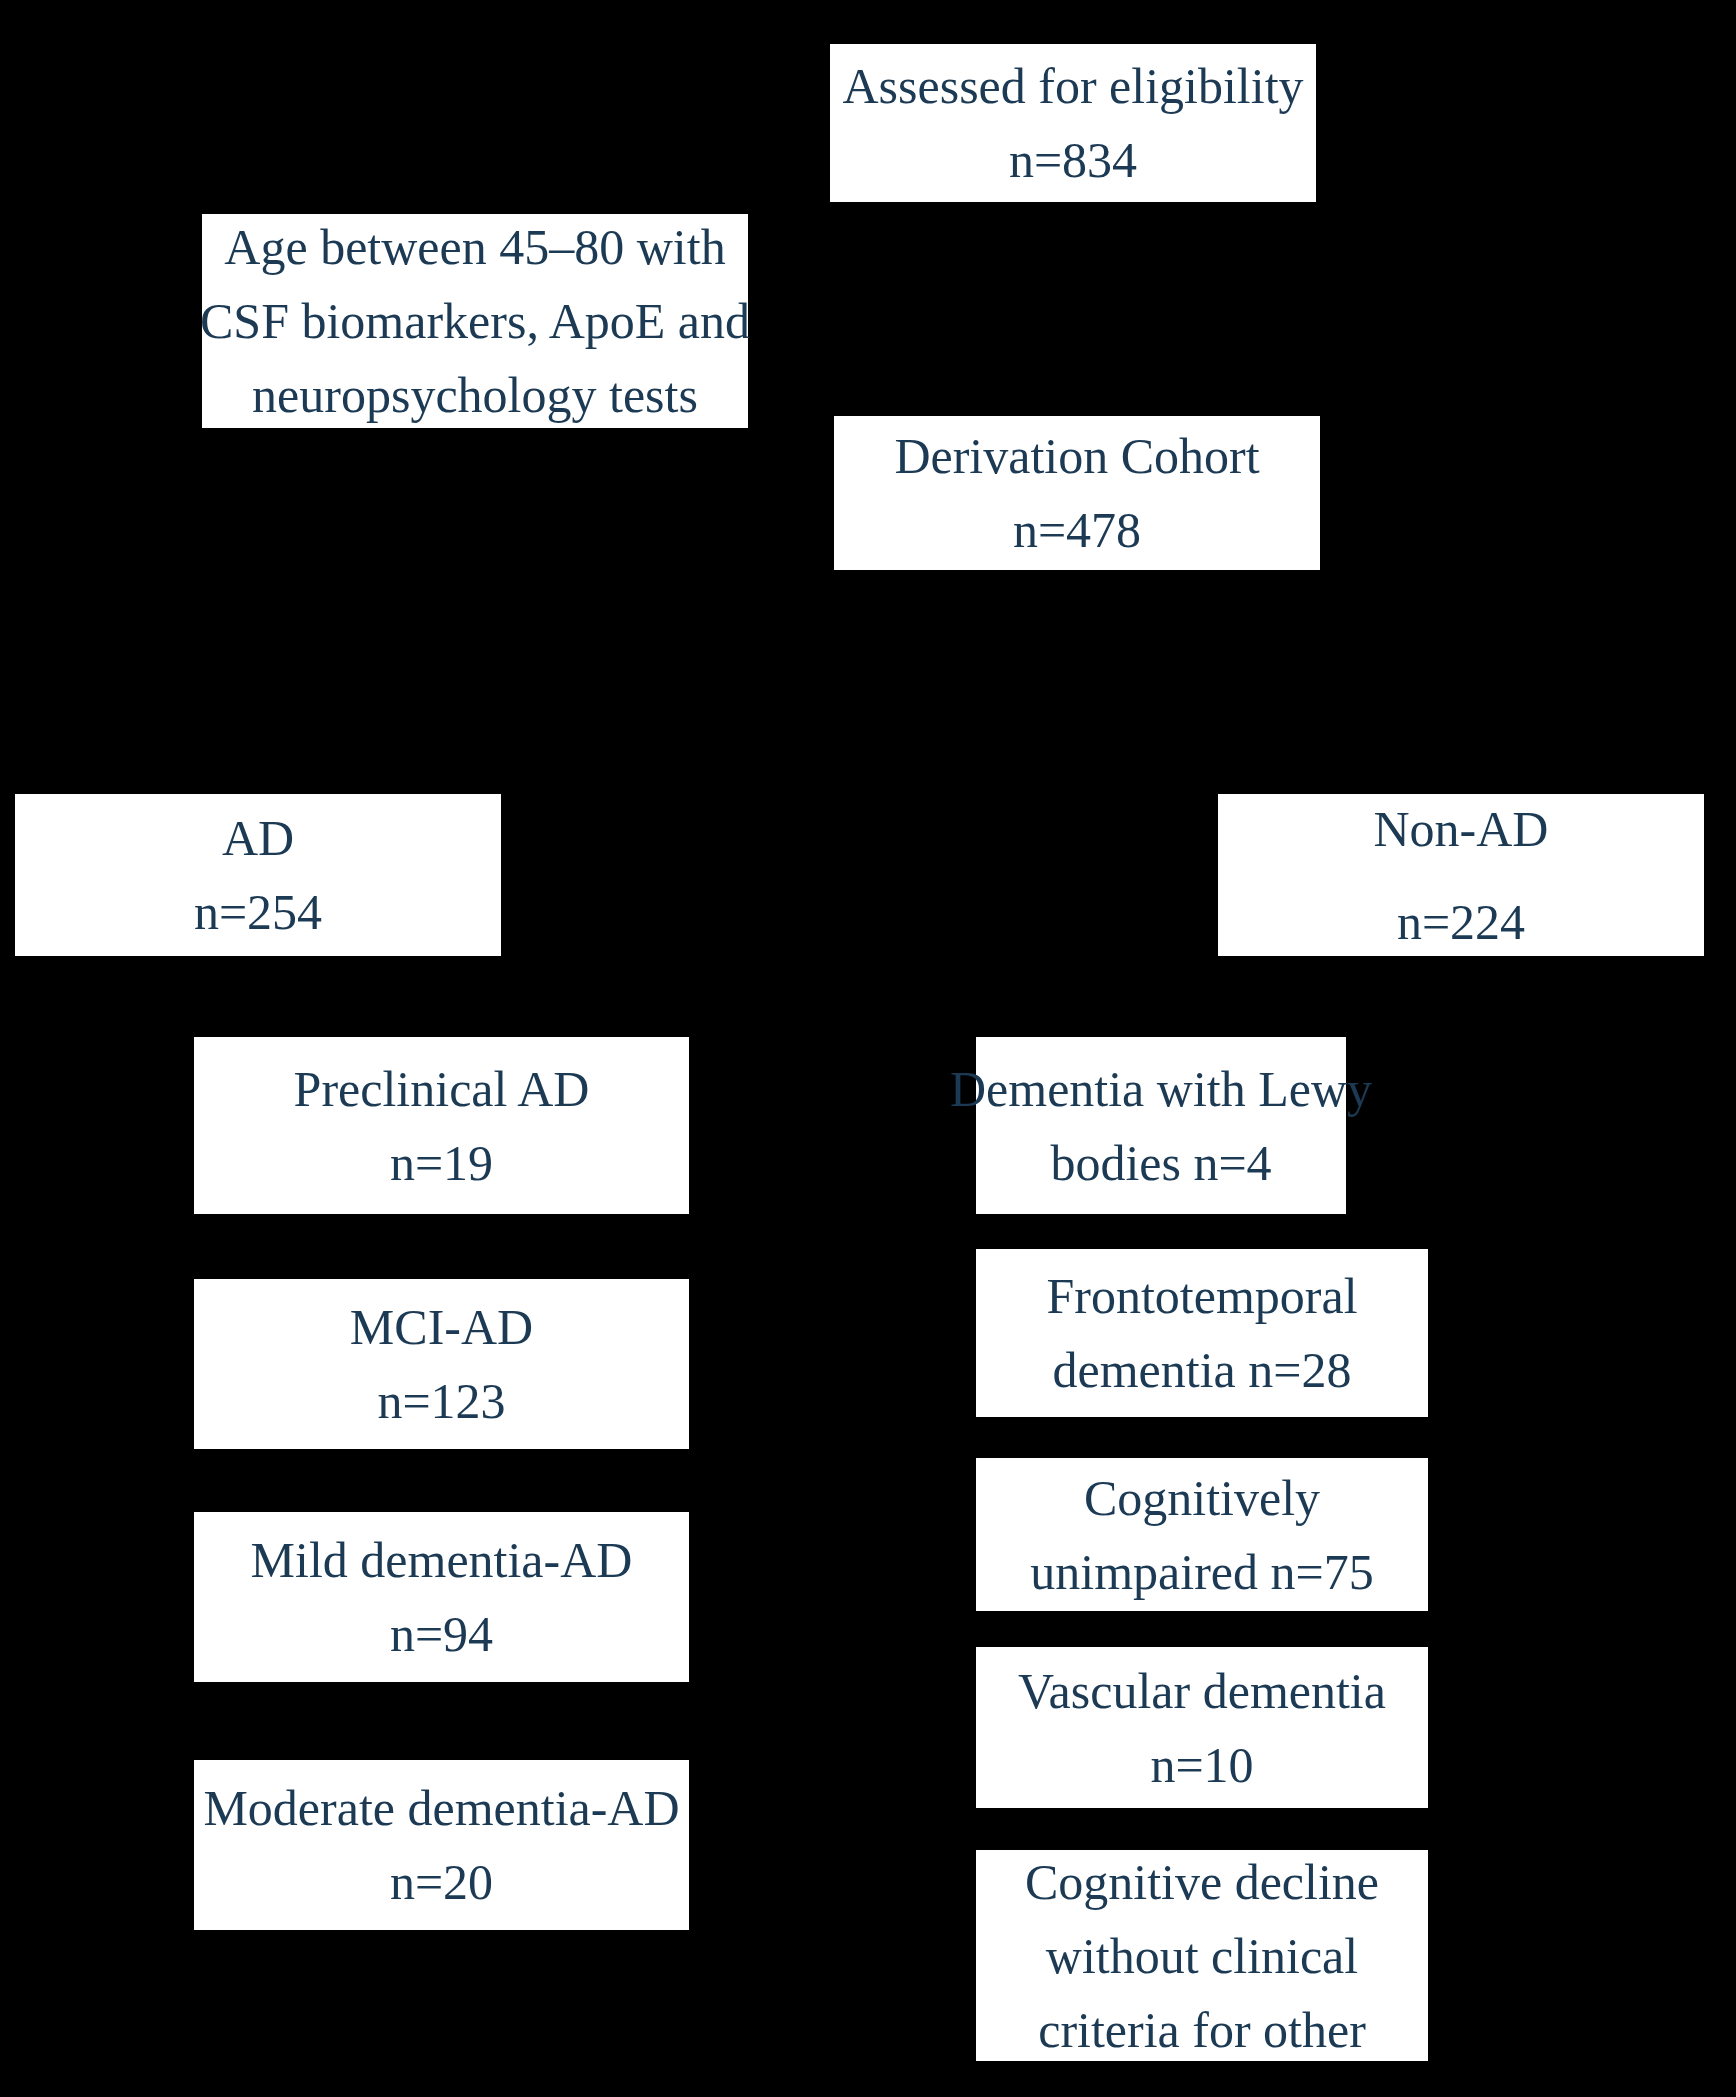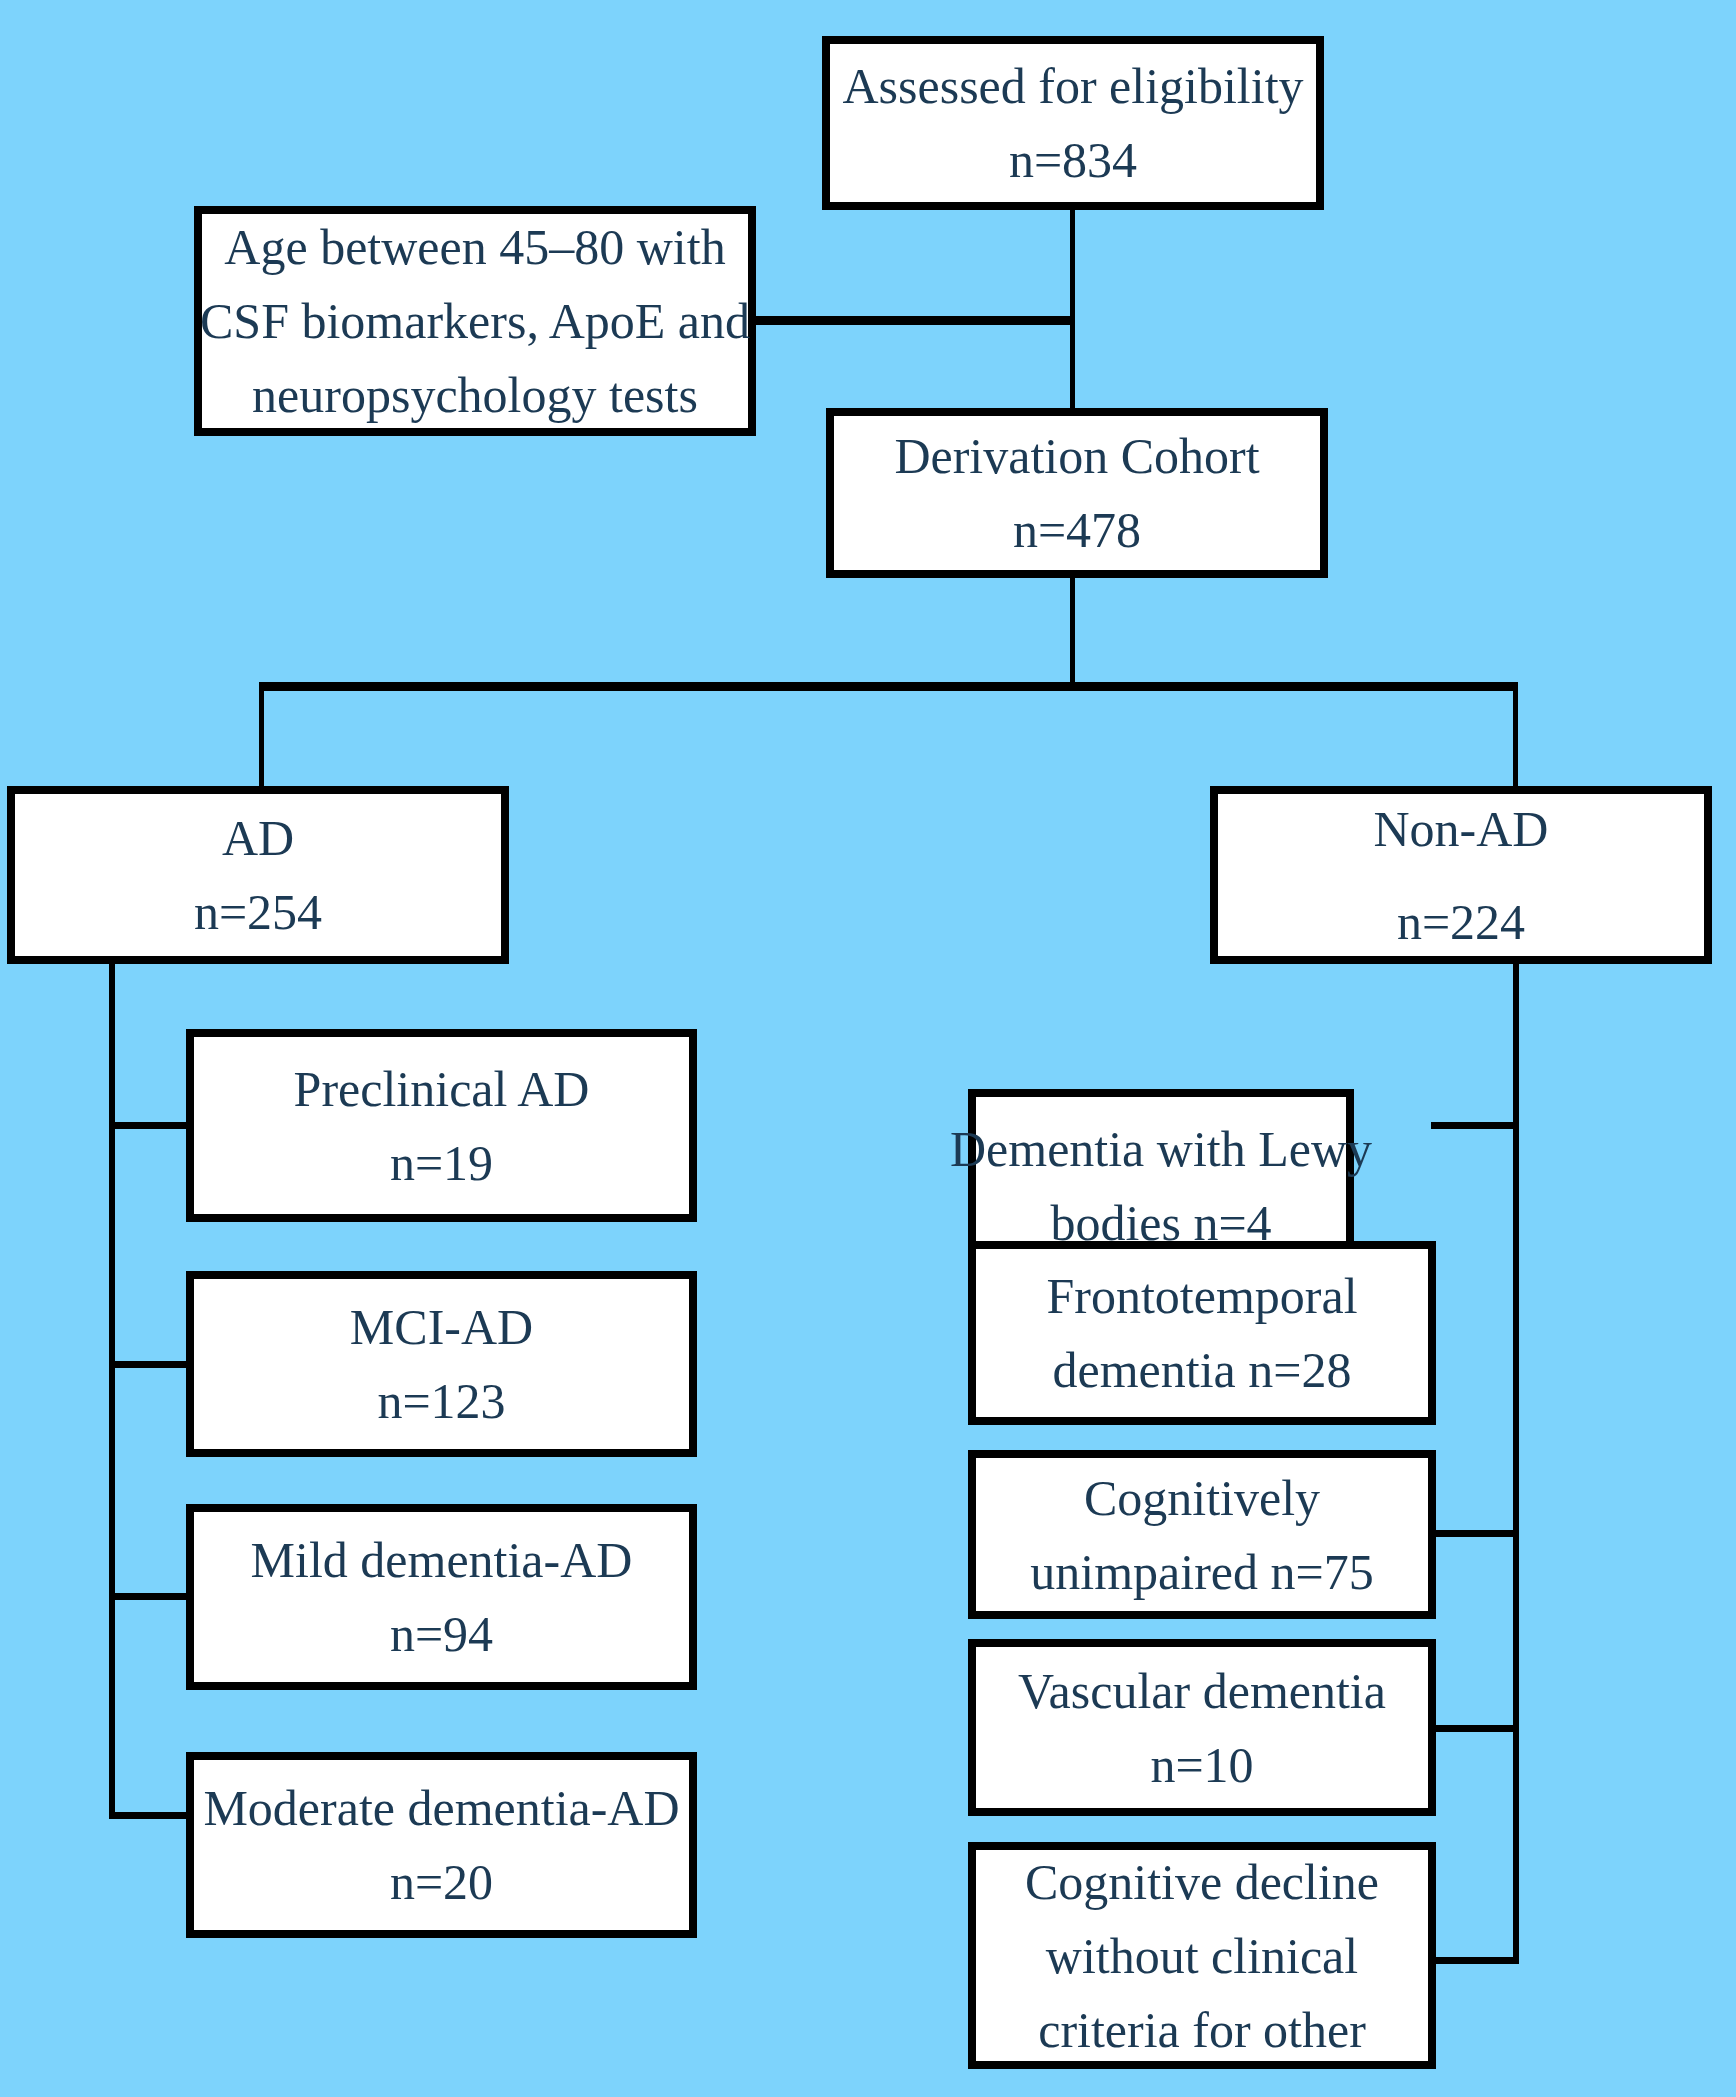--- a/index.html
+++ b/index.html
@@ -1,20 +1,20 @@
 <!DOCTYPE html>
 <html style="font-size:10.6px"><head>
 <meta charset="utf-8">
 <style>
   html, body { margin: 0; padding: 0; background: #ffffff; }
   #canvas {
     position: relative;
     width: 1737px;
     height: 2097px;
-    background: #7dd3fc;
+    background: #000000;
     font-family: "Liberation Serif", serif;
     overflow: hidden;
   }
   .box {
     position: absolute;
     box-sizing: border-box;
     border: 8.6px solid #000000;
     background: #ffffff;
     display: flex;
     flex-direction: column;
@@ -31,21 +31,21 @@
   
   #b-assessed    { left: 822px; top: 36px;   width: 502px; height: 174px; }
   #b-criteria    { left: 194px;  top: 206px;  width: 562px; height: 230px; }
   #b-derivation  { left: 826px; top: 408px;  width: 502px; height: 170px; }
   #b-ad          { left: 7px;   top: 786px; width: 502px; height: 178px; }
   #b-nonad       { left: 1210px; top: 786px; width: 502px; height: 178px; gap: 19px; }
   #b-preclinical { left: 186px;  top: 1029px; width: 511px; height: 193px; }
   #b-mci         { left: 186px;  top: 1271px; width: 511px; height: 186px; }
   #b-mild        { left: 186px;  top: 1504px; width: 511px; height: 186px; }
   #b-moderate    { left: 186px;  top: 1723px; width: 511px; height: 186px; margin-top: 29px; }
-  #b-lewy        { left: 968px; top: 1089px; width: 386px; height: 193px; }
+  #b-lewy        { left: 968px; top: 1029px; width: 386px; height: 193px; }
   #b-ftd         { left: 968px; top: 1241px; width: 468px; height: 184px; }
   #b-cognitively { left: 968px; top: 1450px; width: 468px; height: 169px; align-items: center; }
   #b-vascular    { left: 968px; top: 1639px; width: 468px; height: 177px; }
   #b-decline     { left: 968px; top: 1842px; width: 468px; height: 227px; }
 
   
   #c-top-deriv    { left: 1070px; top: 208px;  width: 5.3px;    height: 204px; }
   #c-elig-stub    { left: 748px; top: 316px;  width: 327px;  height: 8.6px; }
   #c-deriv-split  { left: 1070px; top: 576px;  width: 5.3px;    height: 115px; }
   #c-split        { left: 259px;  top: 682px; width: 1259px; height: 8.6px; }

